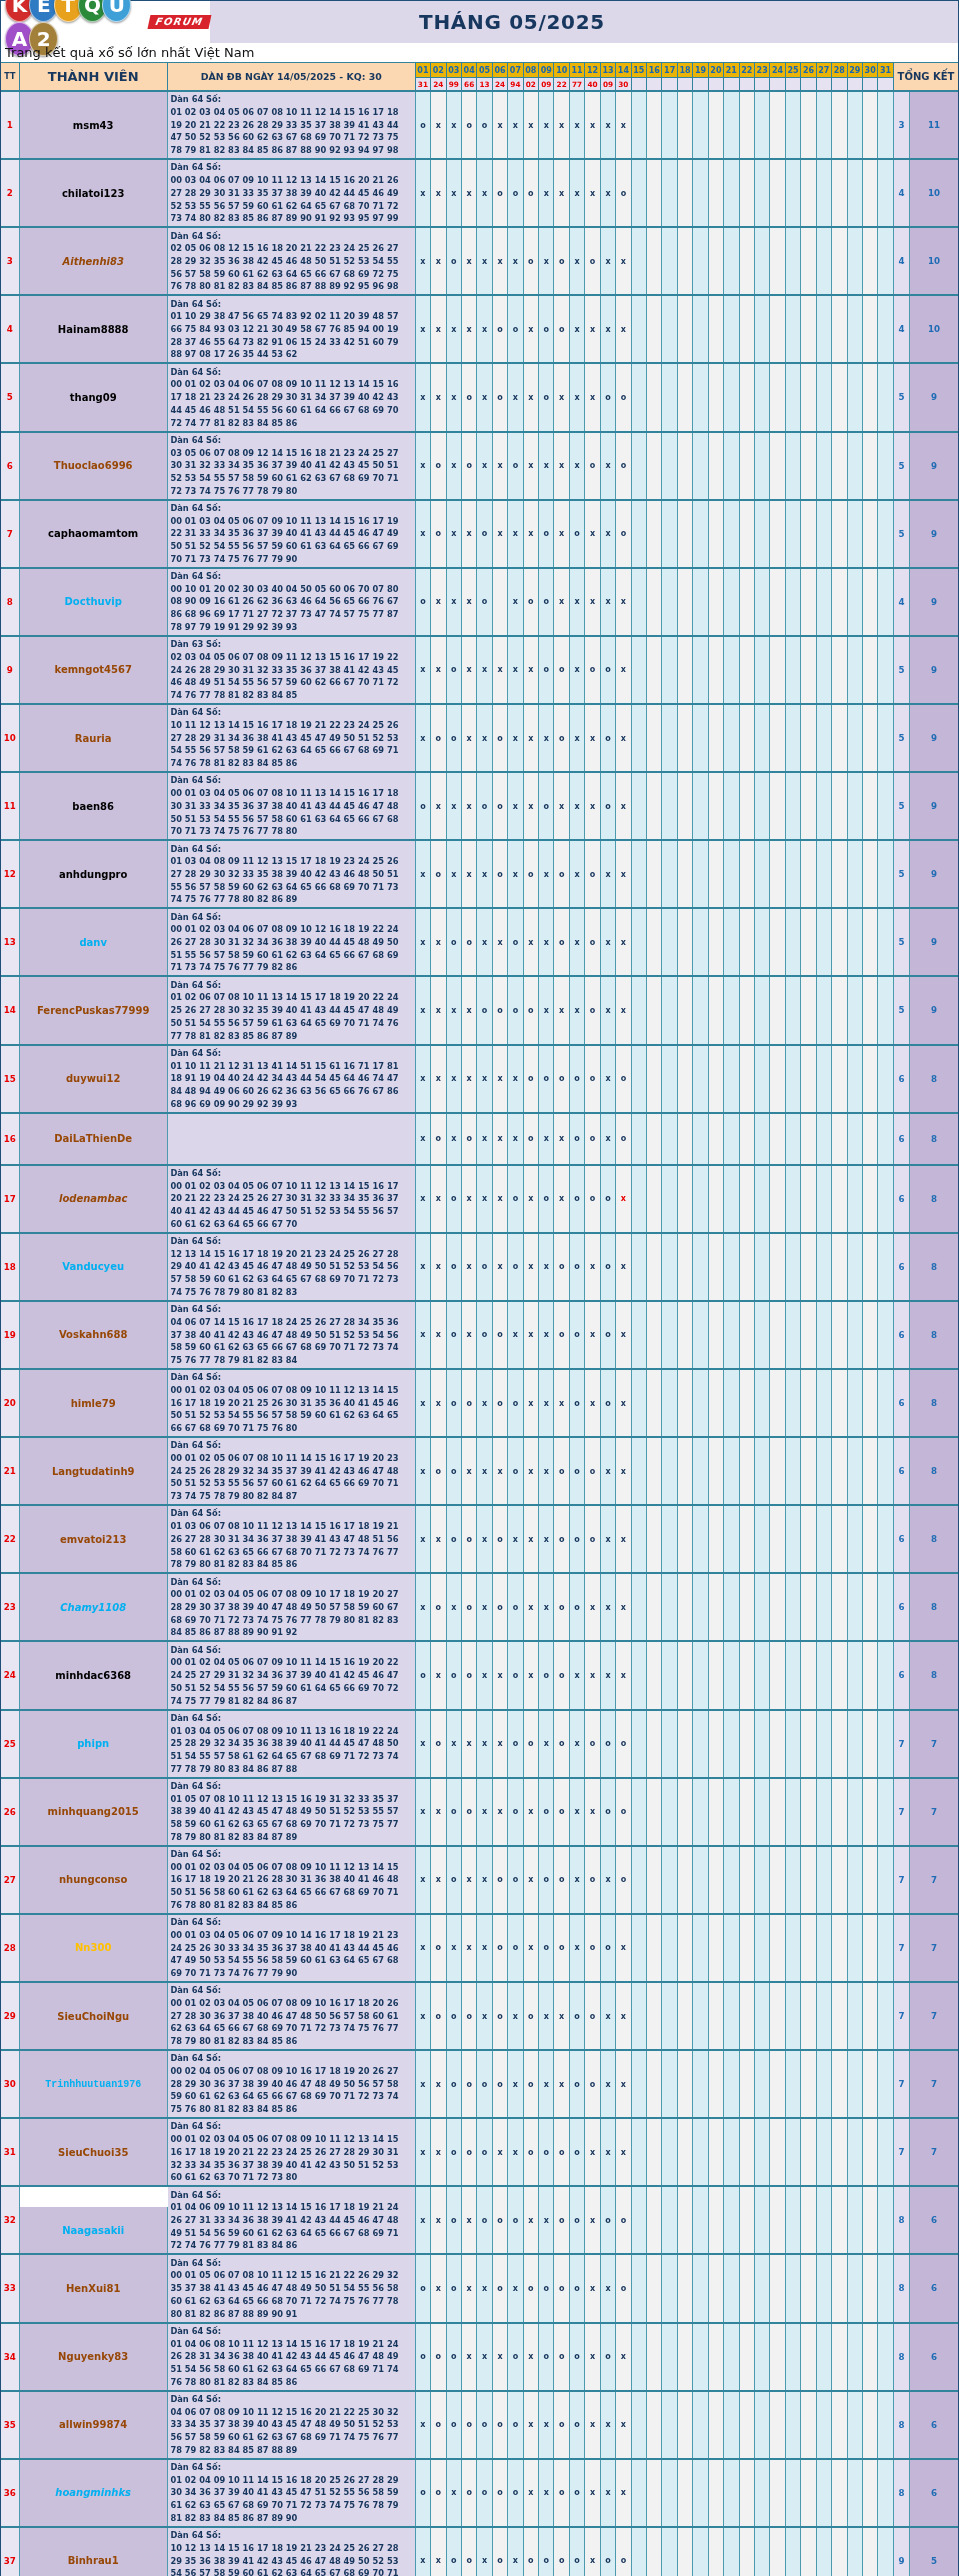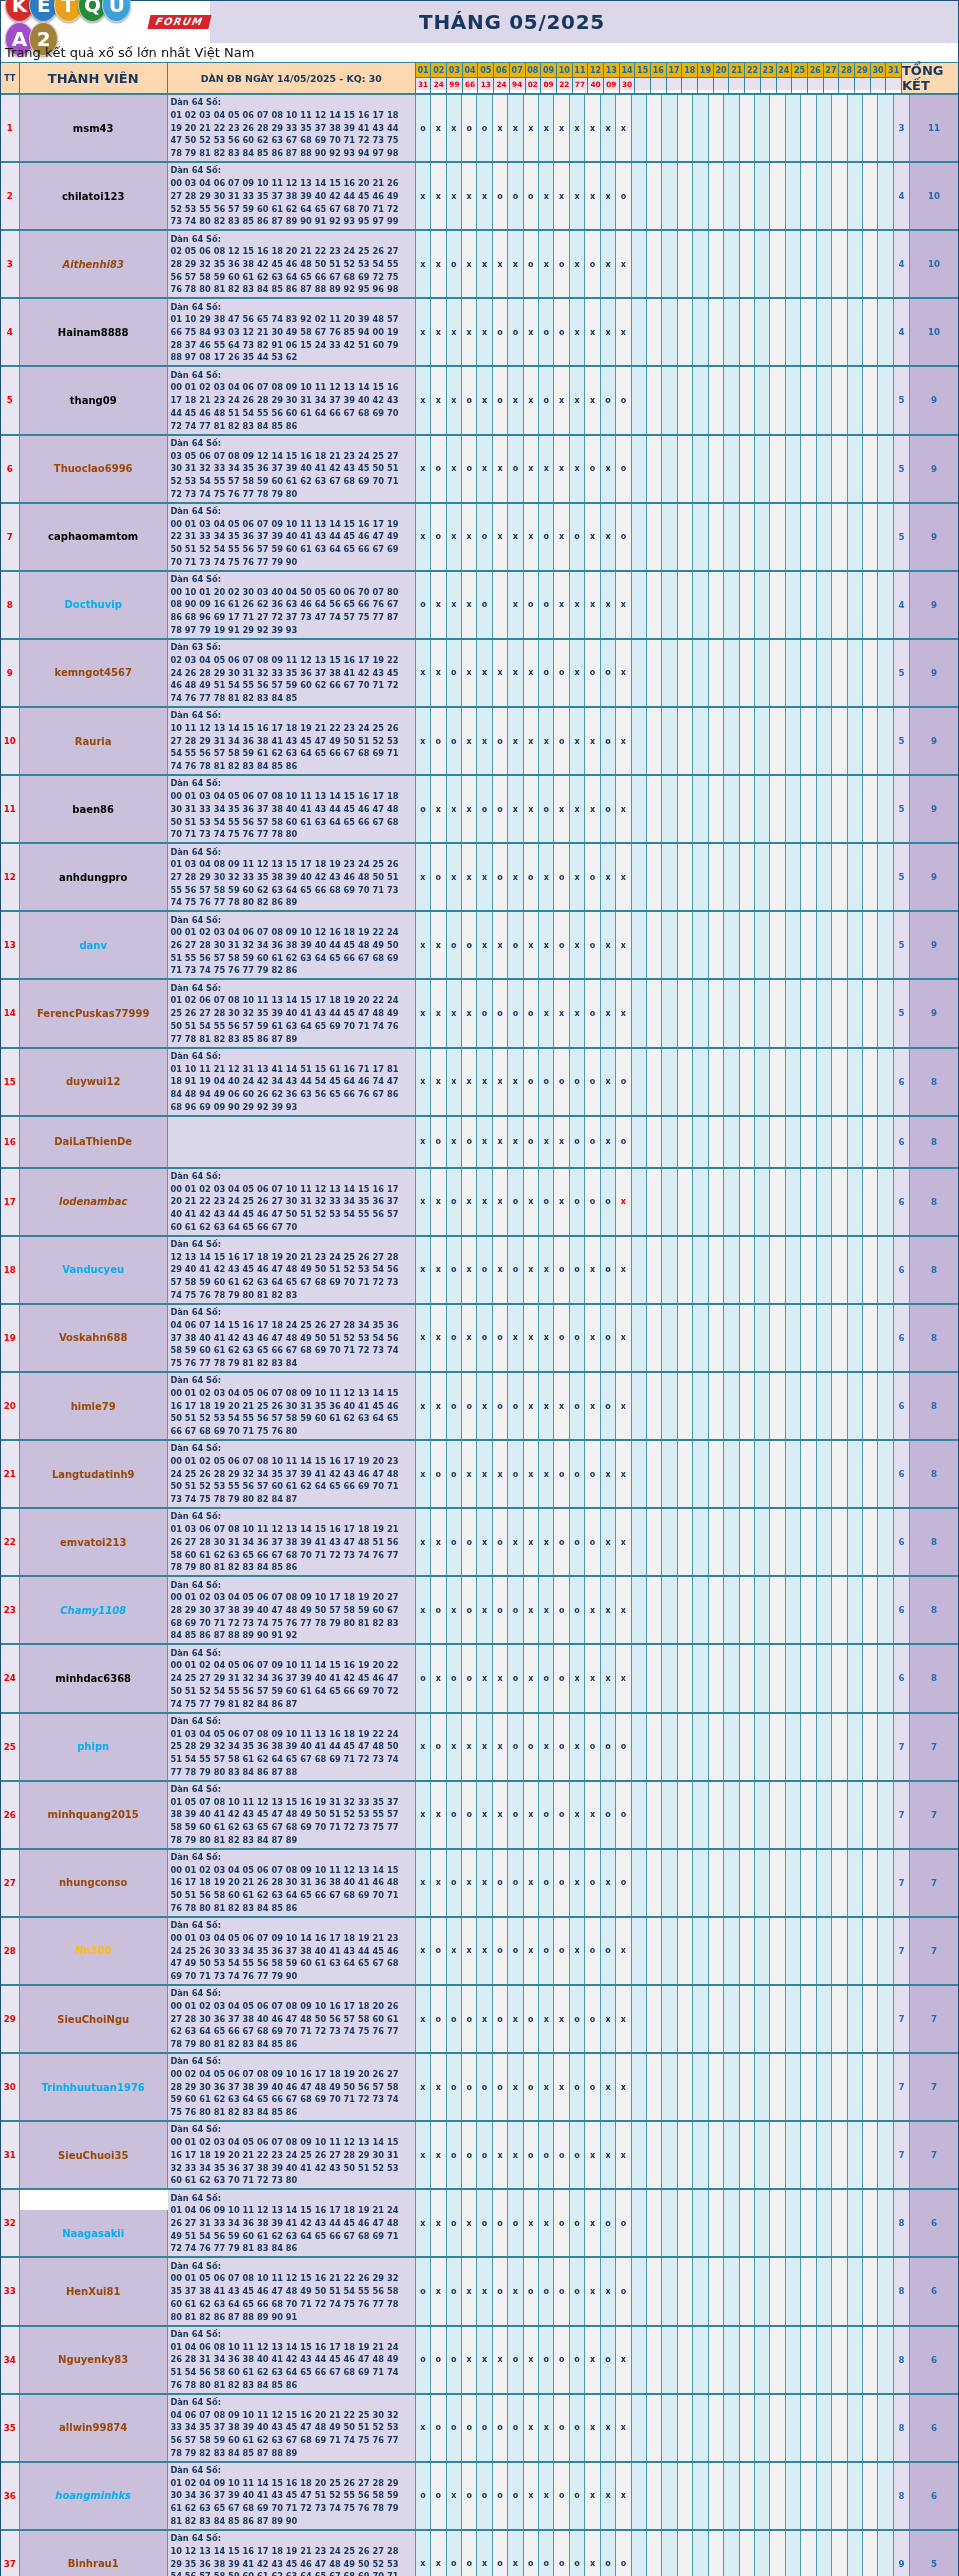--- a/index.html
+++ b/index.html
@@ -19,21 +19,21 @@
   
   #colhead{display:flex;width:100%;border-top:1.3px solid #31849b;border-bottom:2px solid #31849b;box-sizing:border-box;}
   .hc{background:#fbd8b2;color:#17375e;font-weight:bold;display:flex;align-items:center;justify-content:center;box-sizing:border-box;border-right:0.7px solid #31849b;}
   #h-tt{width:18.7px;font-size:8px;}
   #h-member{width:148px;font-size:13px;}
   #h-dan{width:248px;font-size:9.4px;}
   #h-days{flex:1;display:flex;}
   .day-col{flex:1;display:flex;flex-direction:column;border-right:0.7px solid #31849b;box-sizing:border-box;}
   .day-num{height:14px;background:#eab308;color:#1767b1;font-weight:bold;font-size:8px;display:flex;align-items:center;justify-content:center;border-bottom:0.7px solid #31849b;}
   .day-kq{height:12px;background:#e7e2f1;color:#e90000;font-weight:bold;font-size:7.3px;display:flex;align-items:center;justify-content:center;}
-  #h-total{width:56px;font-size:13px;border-right:none;}
+  #h-total{width:64px;font-size:10px;border-right:none;}
   
   .row{display:flex;width:100%;border-bottom:2px solid #31849b;box-sizing:border-box;min-height:52px;}
   .row:last-child{border-bottom:1.3px solid #31849b;}
   .c{box-sizing:border-box;border-right:0.7px solid #4b9aae;display:flex;align-items:center;justify-content:center;}
   .tt{width:18.7px;background:#e9e6f4;color:#e90000;font-weight:bold;font-size:8.7px;}
   .name{width:148px;background:#cbc0dc;font-weight:bold;font-size:10px;text-align:center;}
   .dan{width:248px;background:#dbd6ea;display:block;color:#17365d;font-size:8.3px;font-weight:bold;line-height:12.7px;padding:1.3px 2.7px;}
   .dan .dl{display:block;}
   .days{flex:1;display:flex;}
   .dc{flex:1;display:flex;align-items:center;justify-content:center;border-right:0.7px solid #4b9aae;box-sizing:border-box;font-weight:bold;font-size:8px;color:#17365d;}
@@ -1352,21 +1352,21 @@
           <div class="dc"></div>
           <div class="dc"></div>
           <div class="dc"></div>
           <div class="dc"></div>
         </div>
         <div class="c t1">7</div>
         <div class="c t2">7</div>
       </div>
       <div class="row">
         <div class="c tt">30</div>
-        <div class="c name" style="color: rgb(0, 176, 240);">Trinhhuutuan1976</div>
+        <div class="c name" style="color: rgb(0, 176, 240); font-family: Liberation Mono, monospace;">Trinhhuutuan1976</div>
         <div class="c dan"><span class="dl">Dàn 64 Số:</span>00 02 04 05 06 07 08 09 10 16 17 18 19 20 26 27 28 29 30 36 37 38 39 40 46 47 48 49 50 56 57 58 59 60 61 62 63 64 65 66 67 68 69 70 71 72 73 74 75 76 80 81 82 83 84 85 86</div>
         <div class="days">
           <div class="dc">x</div>
           <div class="dc">x</div>
           <div class="dc">o</div>
           <div class="dc">o</div>
           <div class="dc">o</div>
           <div class="dc">o</div>
           <div class="dc">x</div>
           <div class="dc">o</div>

